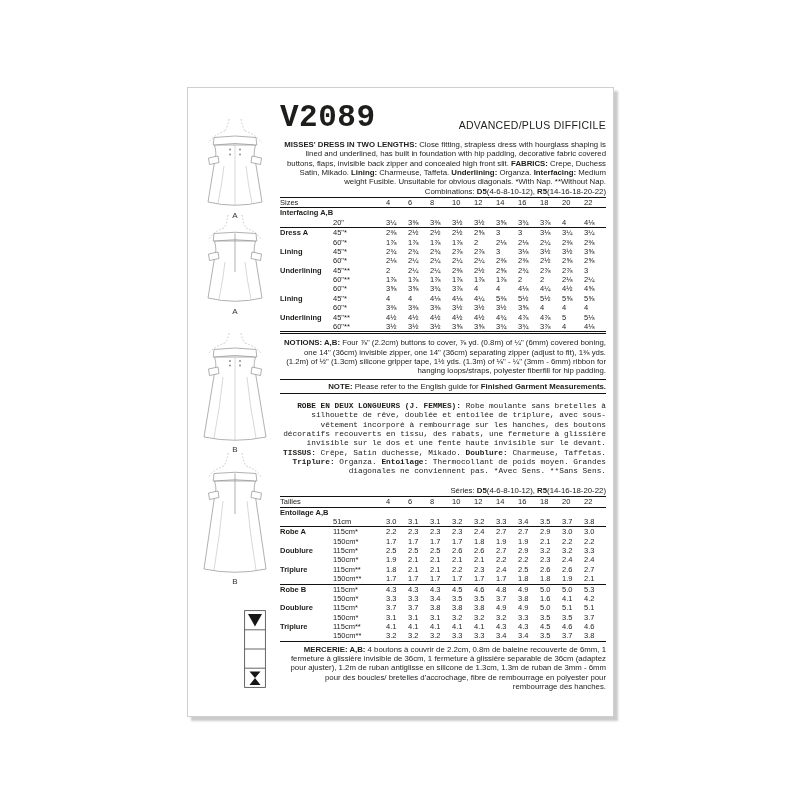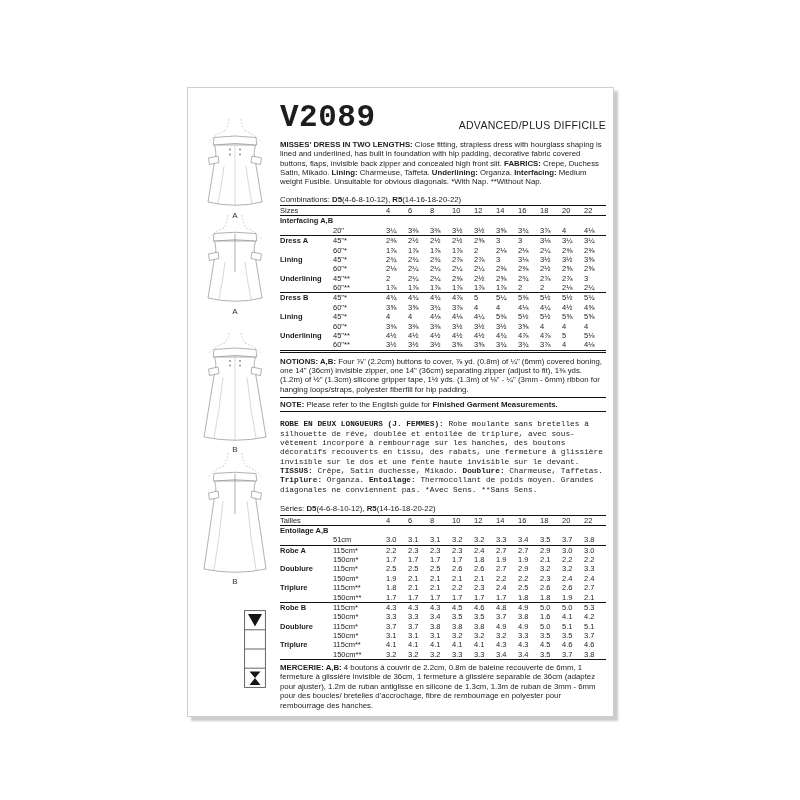--- a/index.html
+++ b/index.html
@@ -18,23 +18,23 @@
   .fig{position:absolute;left:0;width:86px;text-align:center;}
   .fig svg{display:block;margin:0 auto;}
   .fig .cap{font-size:8px;color:#333;margin-top:1px;}
   .f1{top:30px}.f2{top:126px}.f3{top:244px}.f4{top:364px}
   .napbox{position:absolute;left:52px;top:522px;width:22px;height:78px;}
   
   .content{position:absolute;left:92px;top:14px;width:326px;}
   .titlerow{display:flex;align-items:flex-end;justify-content:space-between;}
   .pnum{font-family:Liberation Mono, monospace;font-weight:bold;font-size:31px;line-height:1;letter-spacing:.5px;}
   .diff{font-size:10.5px;letter-spacing:.3px;padding-bottom:2px;}
-  p{margin:0;font-size:7.8px;line-height:1.2;text-align:left;}
+  p{margin:0;font-size:7.8px;line-height:1.2;text-align:right;}
   .desc{margin-top:7px;}
-  .comb{margin-top:8px;font-size:7.8px;}
+  .comb{font-size:7.8px;}
   .series{margin-top:9px;font-size:7.8px;}
   table.yard{width:100%;border-collapse:collapse;table-layout:fixed;margin-top:1px;}
   table.yard th,table.yard td{
     font-size:7.5px;line-height:1.05;padding:1px 0 0.5px 0;text-align:left;
     overflow:hidden;white-space:nowrap;
   }
   table.yard thead th{border-top:1.3px solid #111;border-bottom:1.3px solid #111;font-weight:normal;}
   table.yard tr.rule td{border-top:1.2px solid #111;}
   table.yard .c-lbl{width:21%;}
   table.yard .c-w{width:11.5%;}
@@ -259,34 +259,20 @@
             <td class="c-v">1⅞</td>
             <td class="c-v">1⅞</td>
             <td class="c-v">1⅞</td>
             <td class="c-v">1⅞</td>
             <td class="c-v">1⅞</td>
             <td class="c-v">2</td>
             <td class="c-v">2</td>
             <td class="c-v">2⅛</td>
             <td class="c-v">2¼</td>
           </tr>
-          <tr class="rule">
-            <td class="c-lbl"><b>Dress B</b></td>
-            <td class="c-w">45"*</td>
-            <td class="c-v">4¾</td>
-            <td class="c-v">4¾</td>
-            <td class="c-v">4¾</td>
-            <td class="c-v">4⅞</td>
-            <td class="c-v">5</td>
-            <td class="c-v">5¼</td>
-            <td class="c-v">5⅜</td>
-            <td class="c-v">5½</td>
-            <td class="c-v">5½</td>
-            <td class="c-v">5¾</td>
-          </tr>
           <tr>
             <td class="c-lbl"></td>
             <td class="c-w">60"*</td>
             <td class="c-v">3⅝</td>
             <td class="c-v">3⅝</td>
             <td class="c-v">3¾</td>
             <td class="c-v">3⅞</td>
             <td class="c-v">4</td>
             <td class="c-v">4</td>
             <td class="c-v">4⅛</td>

